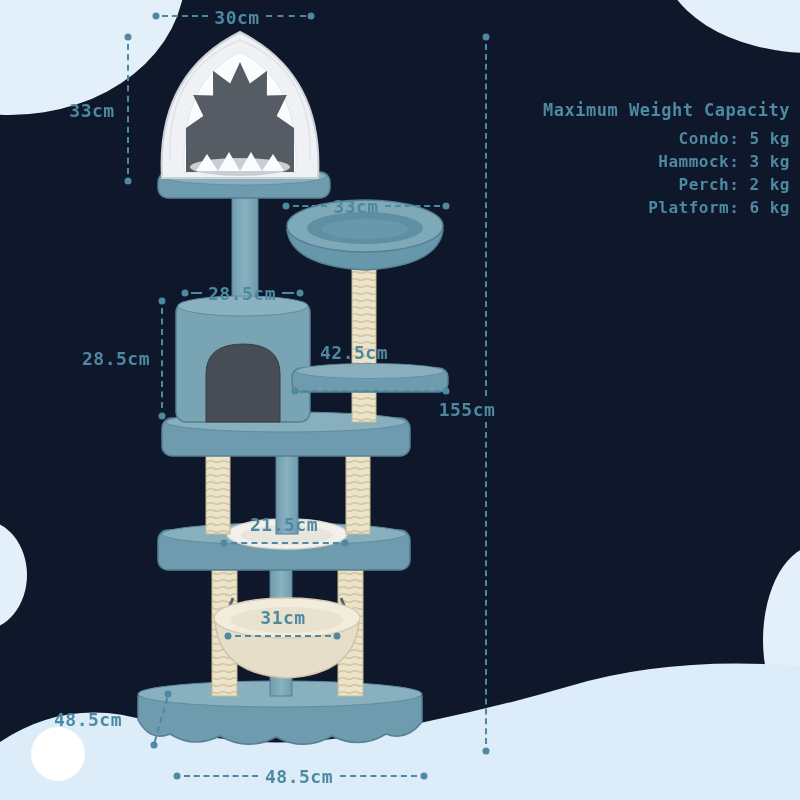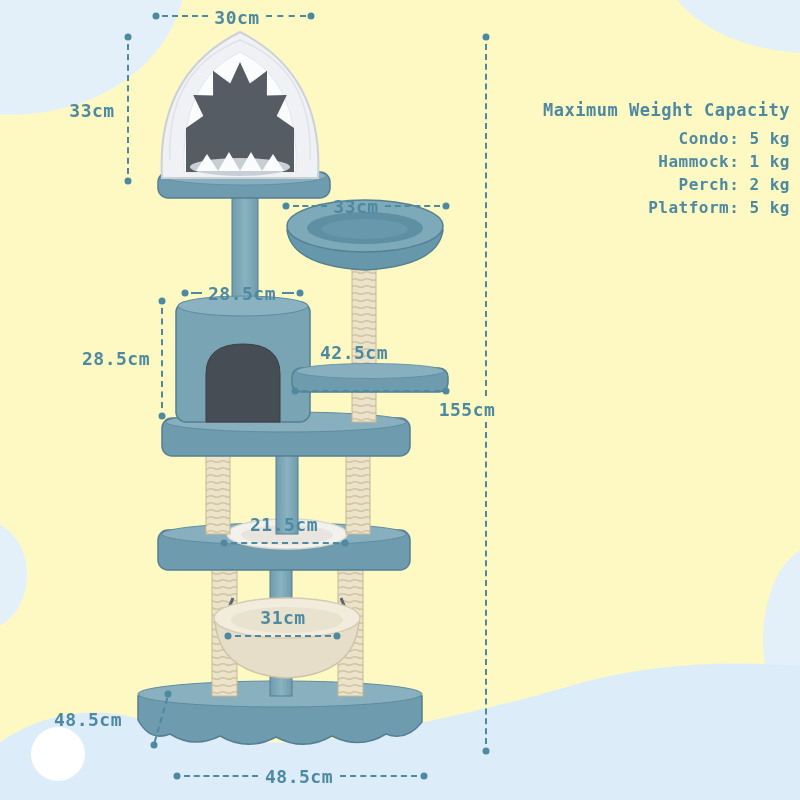--- a/index.html
+++ b/index.html
@@ -1,21 +1,21 @@
 <!DOCTYPE html>
 <html><head>
 <meta charset="utf-8">
 <style>
   :root{
     --teal:#4d89a1;
     --blob:#e3f0fa;
   }
   html,body{margin:0;padding:0;background:#ffffff;}
   #scene{
-    position:relative;width:800px;height:800px;overflow:hidden;background:#fef9c3;
+    position:relative;width:800px;height:800px;overflow:hidden;background:#0f172a;
     font-family:"DejaVu Sans Mono",monospace;
   }
   #scene svg{display:block;}
   .bg{position:absolute;left:0;top:0;width:800px;height:800px;}
   .tree{position:absolute;left:100px;top:10px;width:400px;height:760px;}
   .dim{
     position:absolute;transform:translate(-50%,-50%);
     font:700 18px "DejaVu Sans Mono",monospace;
     color:var(--teal);letter-spacing:.5px;white-space:nowrap;z-index:5;
   }
@@ -190,18 +190,18 @@
 
   <div class="dot" style="left:177px;top:776px"></div>
   <div class="dot" style="left:424px;top:776px"></div>
   <div class="dl-h" style="left:184px;top:775px;width:74px"></div>
   <div class="dl-h" style="left:340px;top:775px;width:77px"></div>
   <div class="dim" style="left:299px;top:776px">48.5cm</div>
 
   <div class="weights" style="left:502px;top:100px;width:288px">
     <div class="wtitle">Maximum Weight Capacity</div>
     <div class="witem">Condo: 5 kg</div>
-    <div class="witem">Hammock: 1 kg</div>
+    <div class="witem">Hammock: 3 kg</div>
     <div class="witem">Perch: 2 kg</div>
-    <div class="witem">Platform: 5 kg</div>
+    <div class="witem">Platform: 6 kg</div>
   </div>
 
 </div>
 
 </body></html>

